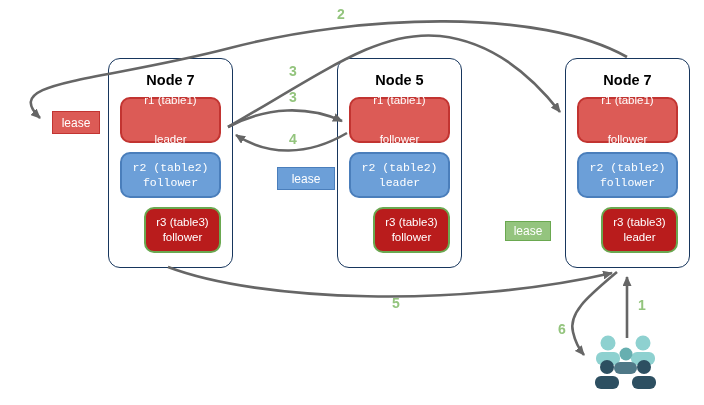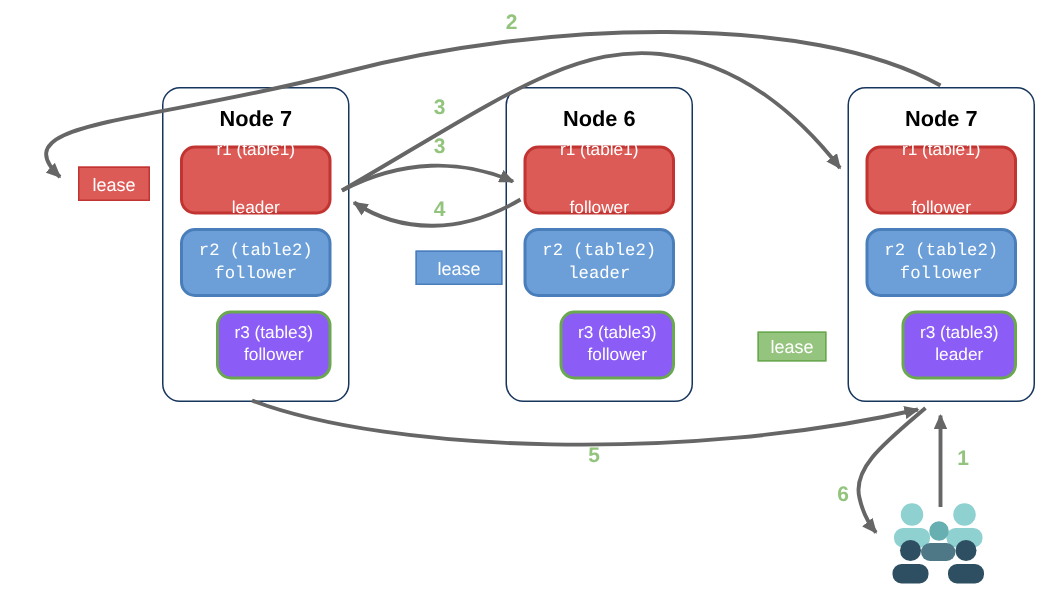--- a/index.html
+++ b/index.html
@@ -11,21 +11,21 @@
         border:1.5px solid #17365D;border-radius:12px;box-sizing:border-box;}
   .node-title{position:absolute;top:13px;left:0;right:0;text-align:center;
         font-weight:bold;font-size:14.5px;color:#000;}
   .replicas{position:absolute;top:38px;left:11px;right:11px;
         display:flex;flex-direction:column;gap:9px;}
   .replica{height:46px;border-radius:10px;border:2px solid transparent;
         display:flex;flex-direction:column;align-items:center;justify-content:center;
         color:#fff;font-size:11.5px;line-height:15px;box-sizing:border-box;text-align:center;}
   .replica[data-color="red"]{background:#DC5B56;border-color:#C23431;gap:24px;}
   .replica[data-color="blue"]{background:#6C9FD8;border-color:#4A7EBB;font-family:Liberation Mono, monospace;}
-  .replica[data-color="green"]{background:#8b5cf6;border-color:#6AA850;margin-left:24px;}
+  .replica[data-color="green"]{background:#b91c1c;border-color:#6AA850;margin-left:24px;}
 
   
   .lease{position:absolute;display:flex;align-items:center;justify-content:center;
         color:#fff;font-size:12px;border-radius:0;border:1.5px solid transparent;box-sizing:border-box;}
   .lease[data-color="red"]{background:#DC5B56;border-color:#C23431;}
   .lease[data-color="blue"]{background:#6C9FD8;border-color:#4A7EBB;}
   .lease[data-color="green"]{background:#94C47E;border-color:#6AA850;}
 
   
   .num{position:absolute;width:16px;text-align:center;font-weight:bold;
@@ -50,21 +50,21 @@
         <div>follower</div>
       </div>
       <div class="replica" data-color="green">
         <div>r3 (table3)</div>
         <div>follower</div>
       </div>
     </div>
   </div>
 
   <div class="node" style="left:337px">
-    <div class="node-title">Node 6</div>
+    <div class="node-title">Node 5</div>
     <div class="replicas">
       <div class="replica" data-color="red">
         <div>r1 (table1)</div>
         <div>follower</div>
       </div>
       <div class="replica" data-color="blue">
         <div>r2 (table2)</div>
         <div>leader</div>
       </div>
       <div class="replica" data-color="green">

